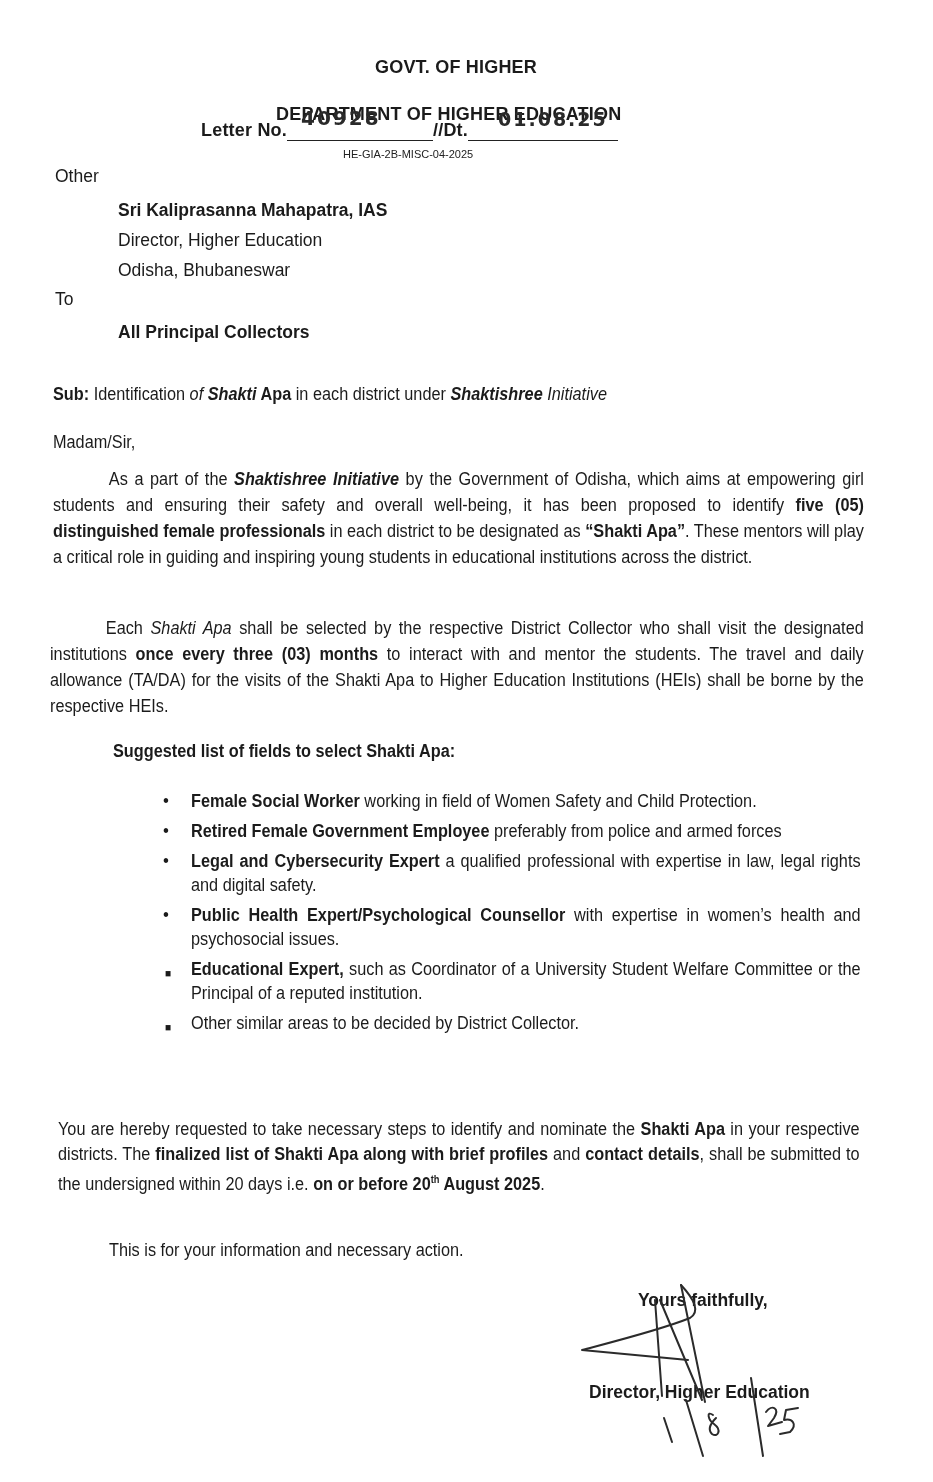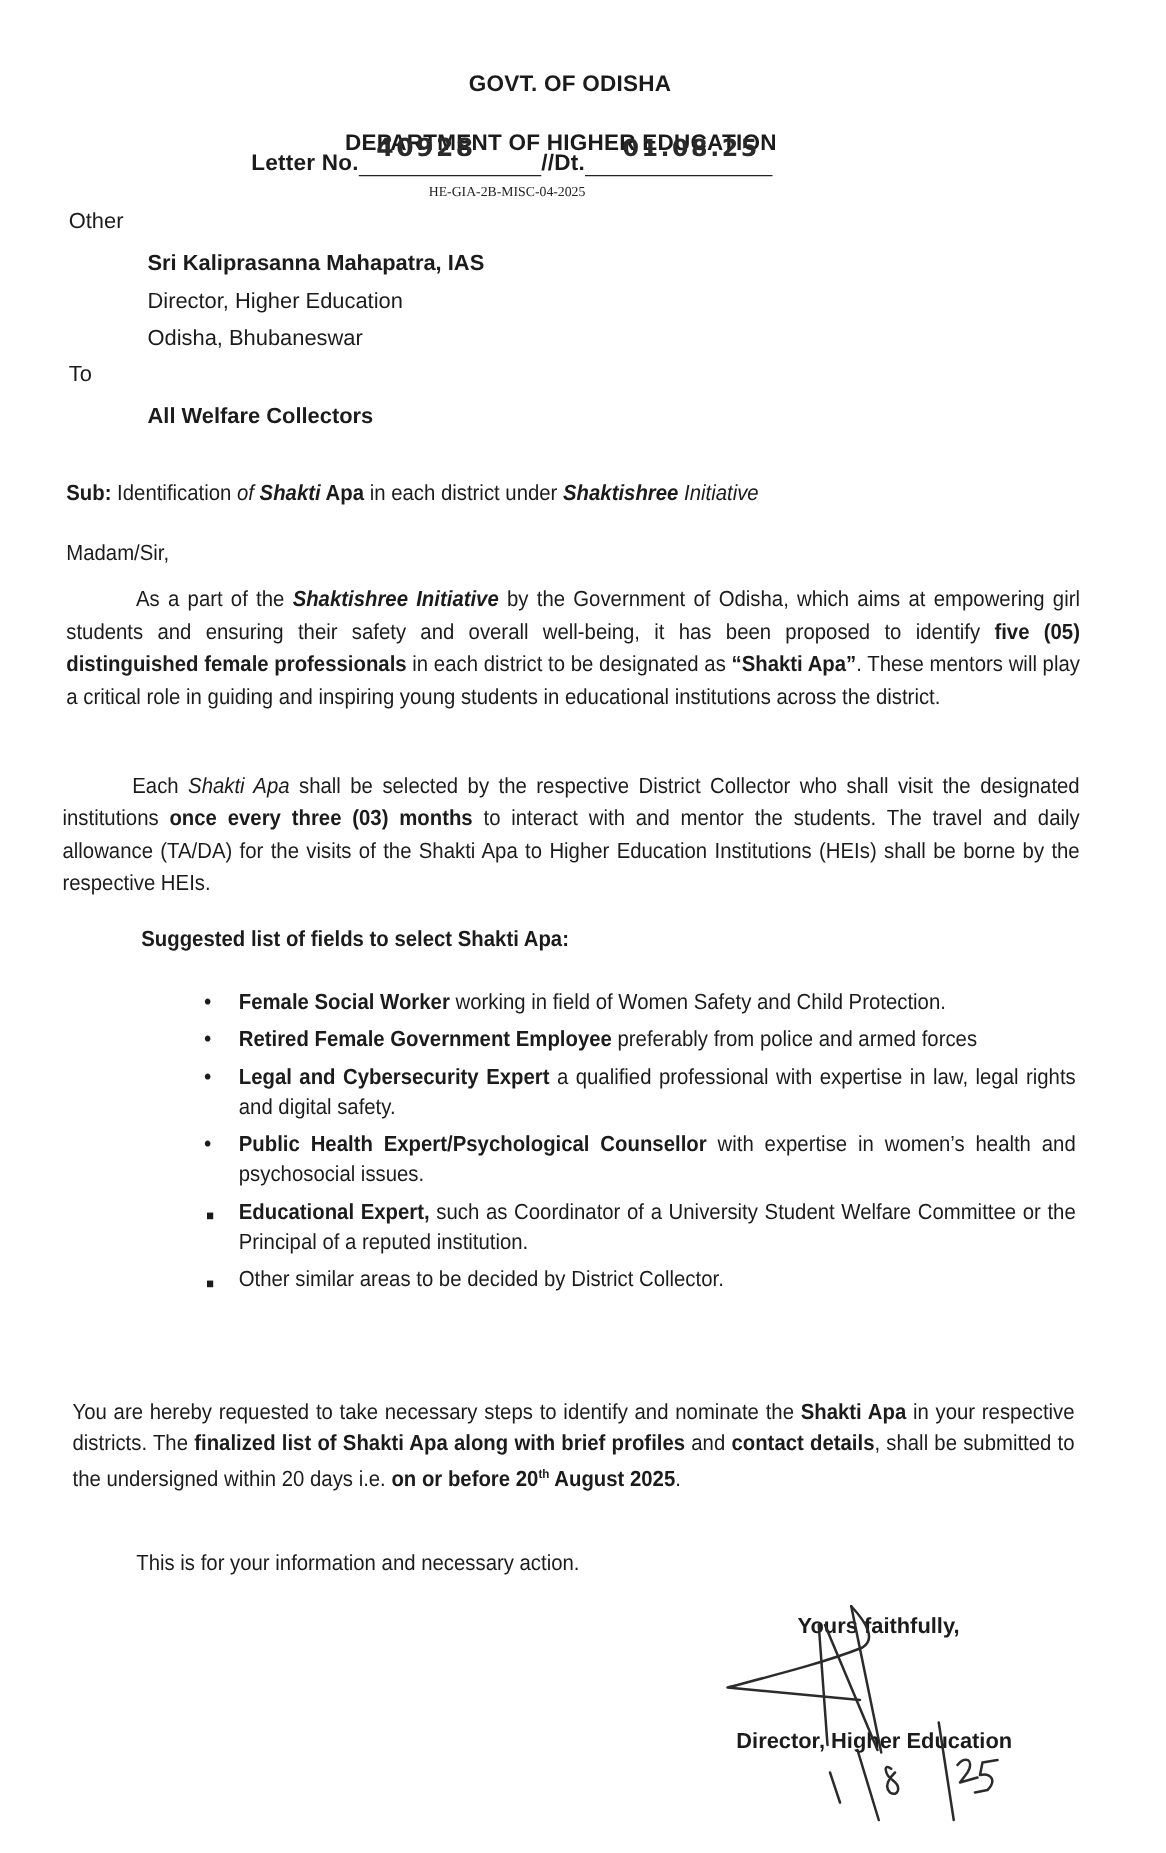--- a/index.html
+++ b/index.html
@@ -5,61 +5,61 @@
     html, body { margin: 0; padding: 0; background: #ffffff; }
     body {
       width: 933px; height: 1482px; position: relative; overflow: hidden;
       font-family: "Liberation Sans", "DejaVu Sans", sans-serif;
       color: #1b1b1b;
     }
     .abs { position: absolute; }
     .hdr { font-weight: bold; font-size: 18px; letter-spacing: 0.2px; white-space: nowrap; }
     .hw { font-family: "DejaVu Sans", sans-serif; font-weight: 700; color: #2a2a2a; font-size: 20px; letter-spacing: 2px; }
     .uline { border-bottom: 1.5px solid #222; display: inline-block; text-align: center; }
-    .ref { font-size: 11px; color: #222; font-family: Liberation Serif, serif; }
+    .ref { font-size: 11px; color: #222; }
     .txt { font-size: 17.5px; line-height: 24px; }
     .b { font-weight: bold; }
     .i { font-style: italic; }
     .para {
       font-size: 17.5px; line-height: 26px; text-align: justify;
       transform: scaleX(0.93); transform-origin: left top;
     }
     .para.indent { text-indent: 60px; }
     ul.fields { list-style: none; margin: 0; padding: 0; }
     ul.fields li { position: relative; padding-left: 0; font-size: 17.5px; line-height: 24px; text-align: justify; margin-bottom: 6px; }
     .bullet { position: absolute; left: -30px; top: 0; font-size: 18px; }
     .bullet.sq { font-size: 11px; top: 4px; left: -28px; }
     sup { font-size: 10px; }
     svg.sig { position: absolute; left: 0; top: 0; pointer-events: none; }
   </style>
 </head>
 <body>
 
-<div class="abs hdr" style="left:375px; top:57px;">GOVT. OF ODISHA</div>
+<div class="abs hdr" style="left:375px; top:57px;">GOVT. OF HIGHER</div>
 <div class="abs hdr" style="left:276px; top:104px;">DEPARTMENT OF HIGHER EDUCATION</div>
 
 <div class="abs hdr" style="left:201px; top:116px; display:flex; align-items:flex-end;">
   <span>Letter No.</span>
   <span class="uline" style="width:146px; height:24px; position:relative;">
     <span class="hw" style="position:absolute; left:14px; top:-10px;">40928</span>
   </span>
   <span>//Dt.</span>
   <span class="uline" style="width:150px; height:24px; position:relative;">
     <span class="hw" style="position:absolute; left:30px; top:-8px; font-size:19px;">01.08.25</span>
   </span>
 </div>
 <div class="abs ref" style="left:343px; top:148px;">HE-GIA-2B-MISC-04-2025</div>
 
 <div class="abs txt" style="left:55px; top:164px;">Other</div>
 <div class="abs txt b" style="left:118px; top:198px;">Sri Kaliprasanna Mahapatra, IAS</div>
 <div class="abs txt" style="left:118px; top:228px;">Director, Higher Education</div>
 <div class="abs txt" style="left:118px; top:258px;">Odisha, Bhubaneswar</div>
 
 <div class="abs txt" style="left:55px; top:287px;">To</div>
-<div class="abs txt b" style="left:118px; top:320px;">All Welfare Collectors</div>
+<div class="abs txt b" style="left:118px; top:320px;">All Principal Collectors</div>
 
 <div class="abs txt" style="left:53px; top:382px; white-space:nowrap; transform:scaleX(0.93); transform-origin:left top;">
   <span class="b">Sub:</span><span> Identification </span><span class="i">of </span><span class="b i">Shakti</span><span class="b"> Apa</span><span> in each district under </span><span class="b i">Shaktishree</span><span class="i"> Initiative</span>
 </div>
 
 <div class="abs txt" style="left:53px; top:430px; transform:scaleX(0.93); transform-origin:left top;">Madam/Sir,</div>
 
 <div class="abs para indent" style="left:53px; top:466px; width:872px;">
   <span>As a part of the </span><span class="b i">Shaktishree Initiative</span><span> by the Government of Odisha, which aims at empowering girl students and ensuring their safety and overall well-being, it has been proposed to identify </span><span class="b">five (05) distinguished female professionals</span><span> in each district to be designated as </span><span class="b">“Shakti Apa”</span><span>. These mentors will play a critical role in guiding and inspiring young students in educational institutions across the district.</span>
 </div>

